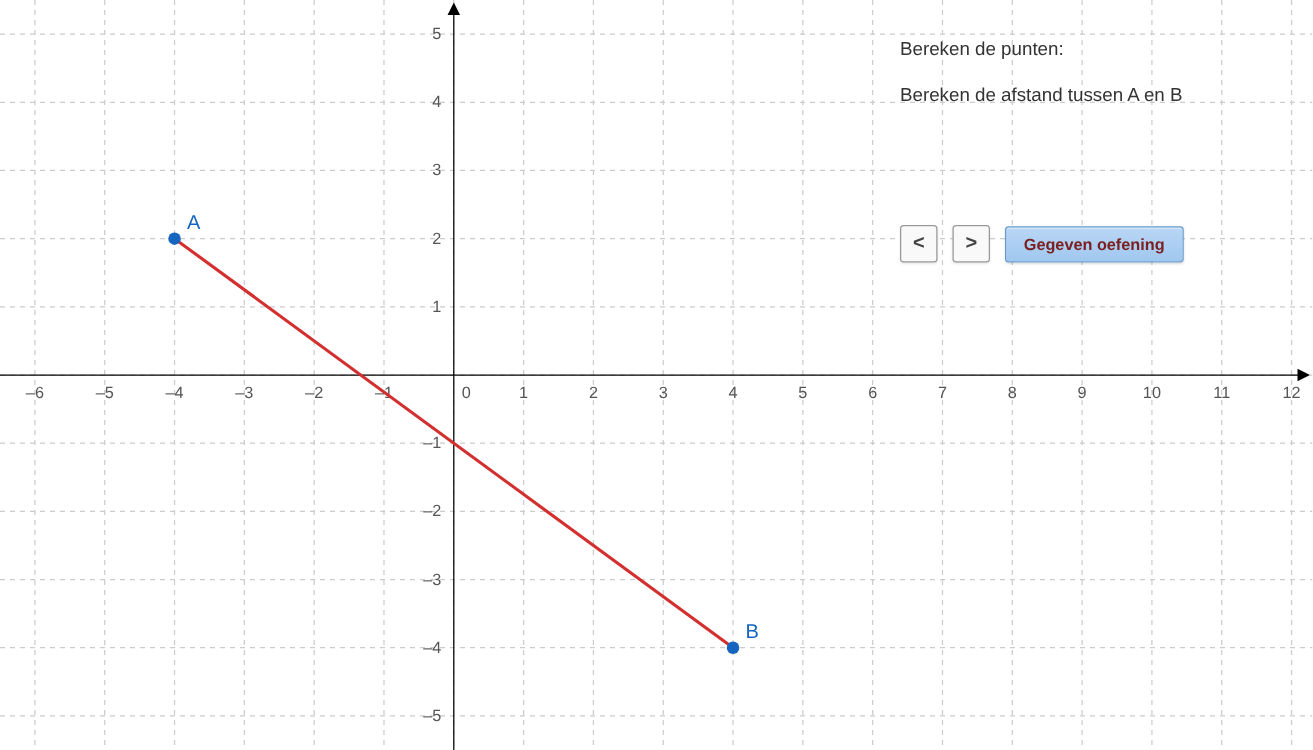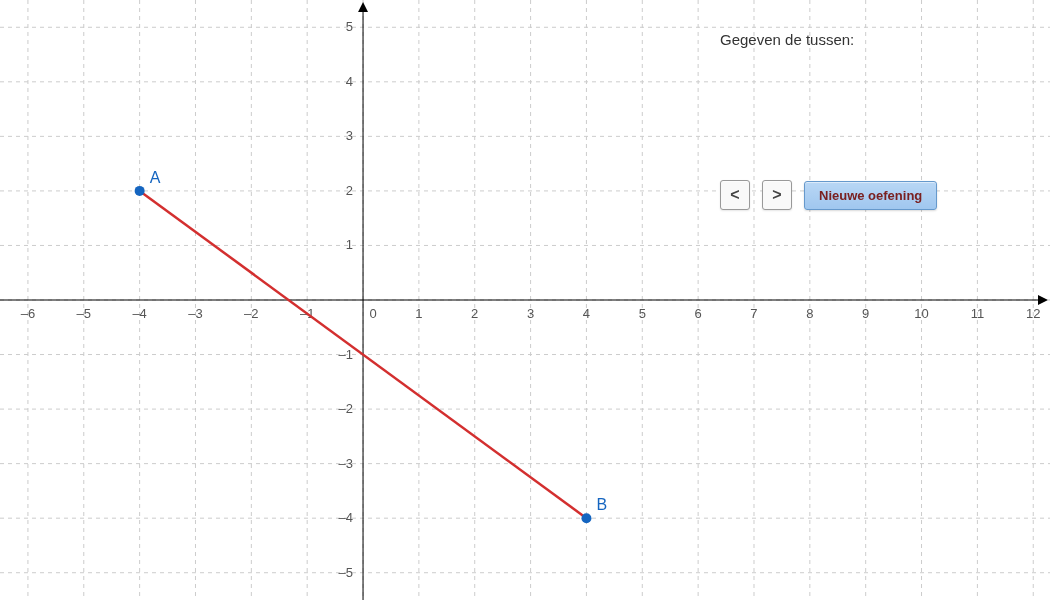--- a/index.html
+++ b/index.html
@@ -134,22 +134,23 @@
       <text x="353.031914893617" y="31.272727272727252" text-anchor="end" font-size="13" fill="#555" font-family="Arial">5</text>
       <line x1="139.62765957446808" y1="190.90909090909093" x2="586.4361702127659" y2="518.1818181818182" stroke="#d32f2f" stroke-width="2.5"></line>
       <circle cx="139.62765957446808" cy="190.90909090909093" r="5" fill="#1565c0"></circle>
       <text x="149.62765957446808" y="182.90909090909093" font-size="16" fill="#1565c0" font-family="Arial">A</text>
       <circle cx="586.4361702127659" cy="518.1818181818182" r="5" fill="#1565c0"></circle>
       <text x="596.4361702127659" y="510.18181818181824" font-size="16" fill="#1565c0" font-family="Arial">B</text>
     </svg>
 </div>
 
 <div class="info-panel">
-  <div class="given">Gegeven de tussen:</div>
+  <div class="given">Bereken de punten:</div>
   <div class="question">
+    <div>Bereken de afstand tussen A en B</div>
   </div>
 </div>
 
 <div class="controls">
   <button class="nav-btn">&lt;</button>
   <button class="nav-btn">&gt;</button>
-  <button class="new-exercise-btn">Nieuwe oefening</button>
+  <button class="new-exercise-btn">Gegeven oefening</button>
 </div>
 
 </body></html>

